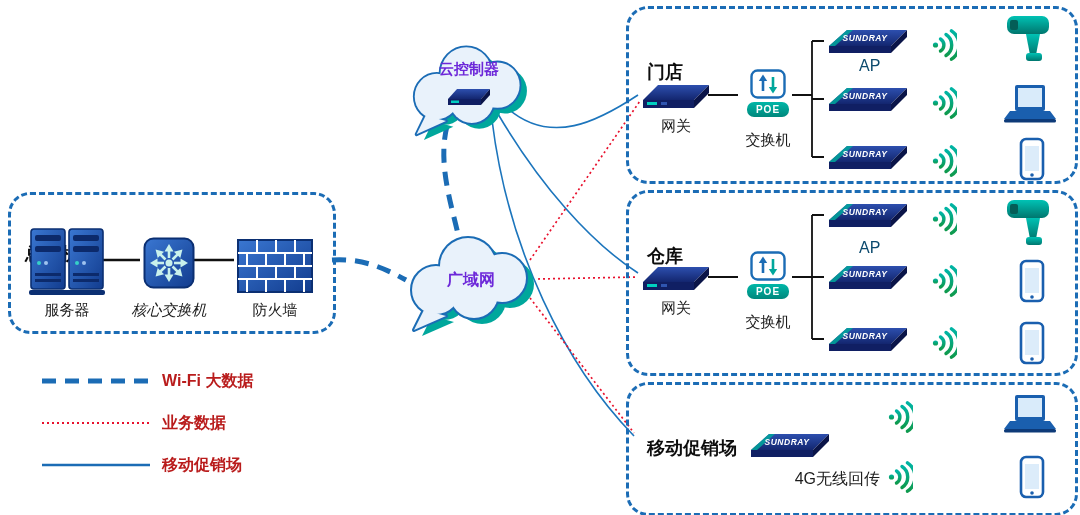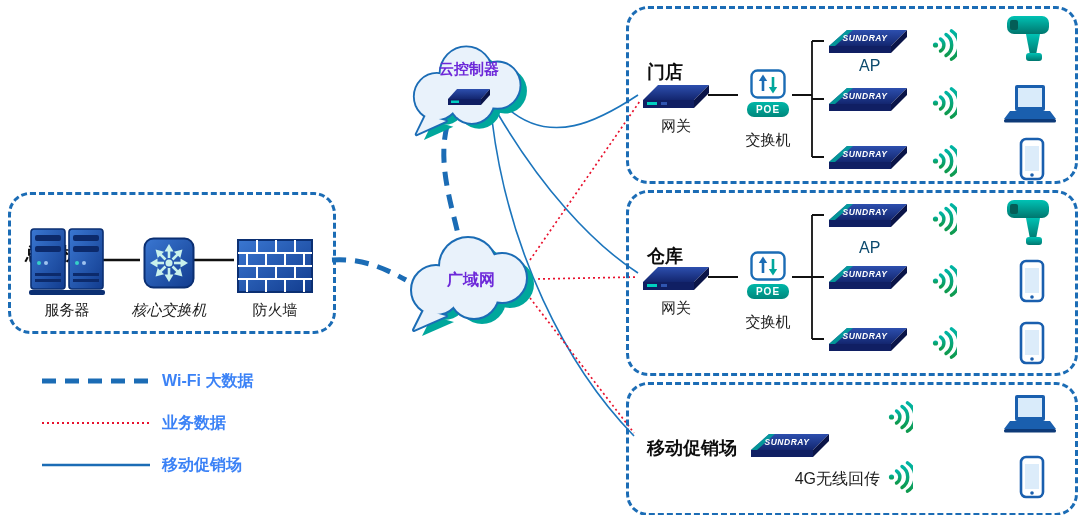--- a/index.html
+++ b/index.html
@@ -14,21 +14,21 @@
   .lbl { position:absolute; font-size:15px; font-weight:500; color:#1c1c1c; text-align:center; white-space:nowrap; }
   .icon { position:absolute; }
   .cloud { position:absolute; }
   .cloud-label { position:absolute; left:0; right:0; text-align:center; font-weight:bold; color:#6d28d9; }
   .poe-device { position:absolute; width:54px; display:flex; flex-direction:column; align-items:center; gap:3px; }
   .poe-badge {
     width:42px; height:15px; line-height:15px; text-align:center; border-radius:7px;
     background:linear-gradient(#00b7a8,#00877c); color:#fff; font-size:10px; font-weight:bold; letter-spacing:1px;
   }
   .ap-label { position:absolute; font-size:16px; color:#0c4a6e; font-weight:500; }
-  .legend-label { position:absolute; font-size:16px; font-weight:bold; color:#3b82f6; white-space:nowrap; }
+  .legend-label { position:absolute; font-size:16px; font-weight:bold; color:#b91c1c; white-space:nowrap; }
 </style>
 </head>
 <body>
 
 <div id="canvas">
 
   <svg width="0" height="0" style="position:absolute">
     <defs>
       <linearGradient id="gradBlue" x1="0" y1="0" x2="1" y2="1">
         <stop offset="0" stop-color="#3a77d2"></stop>

